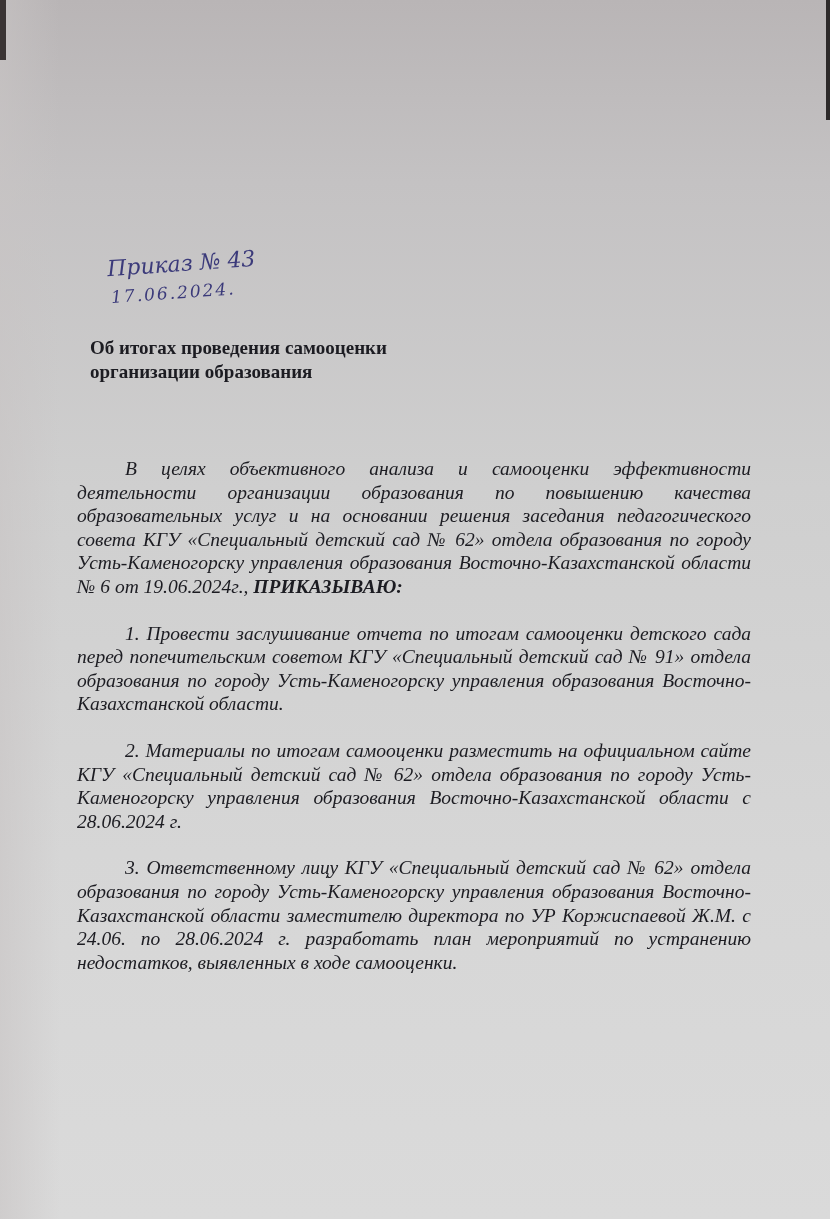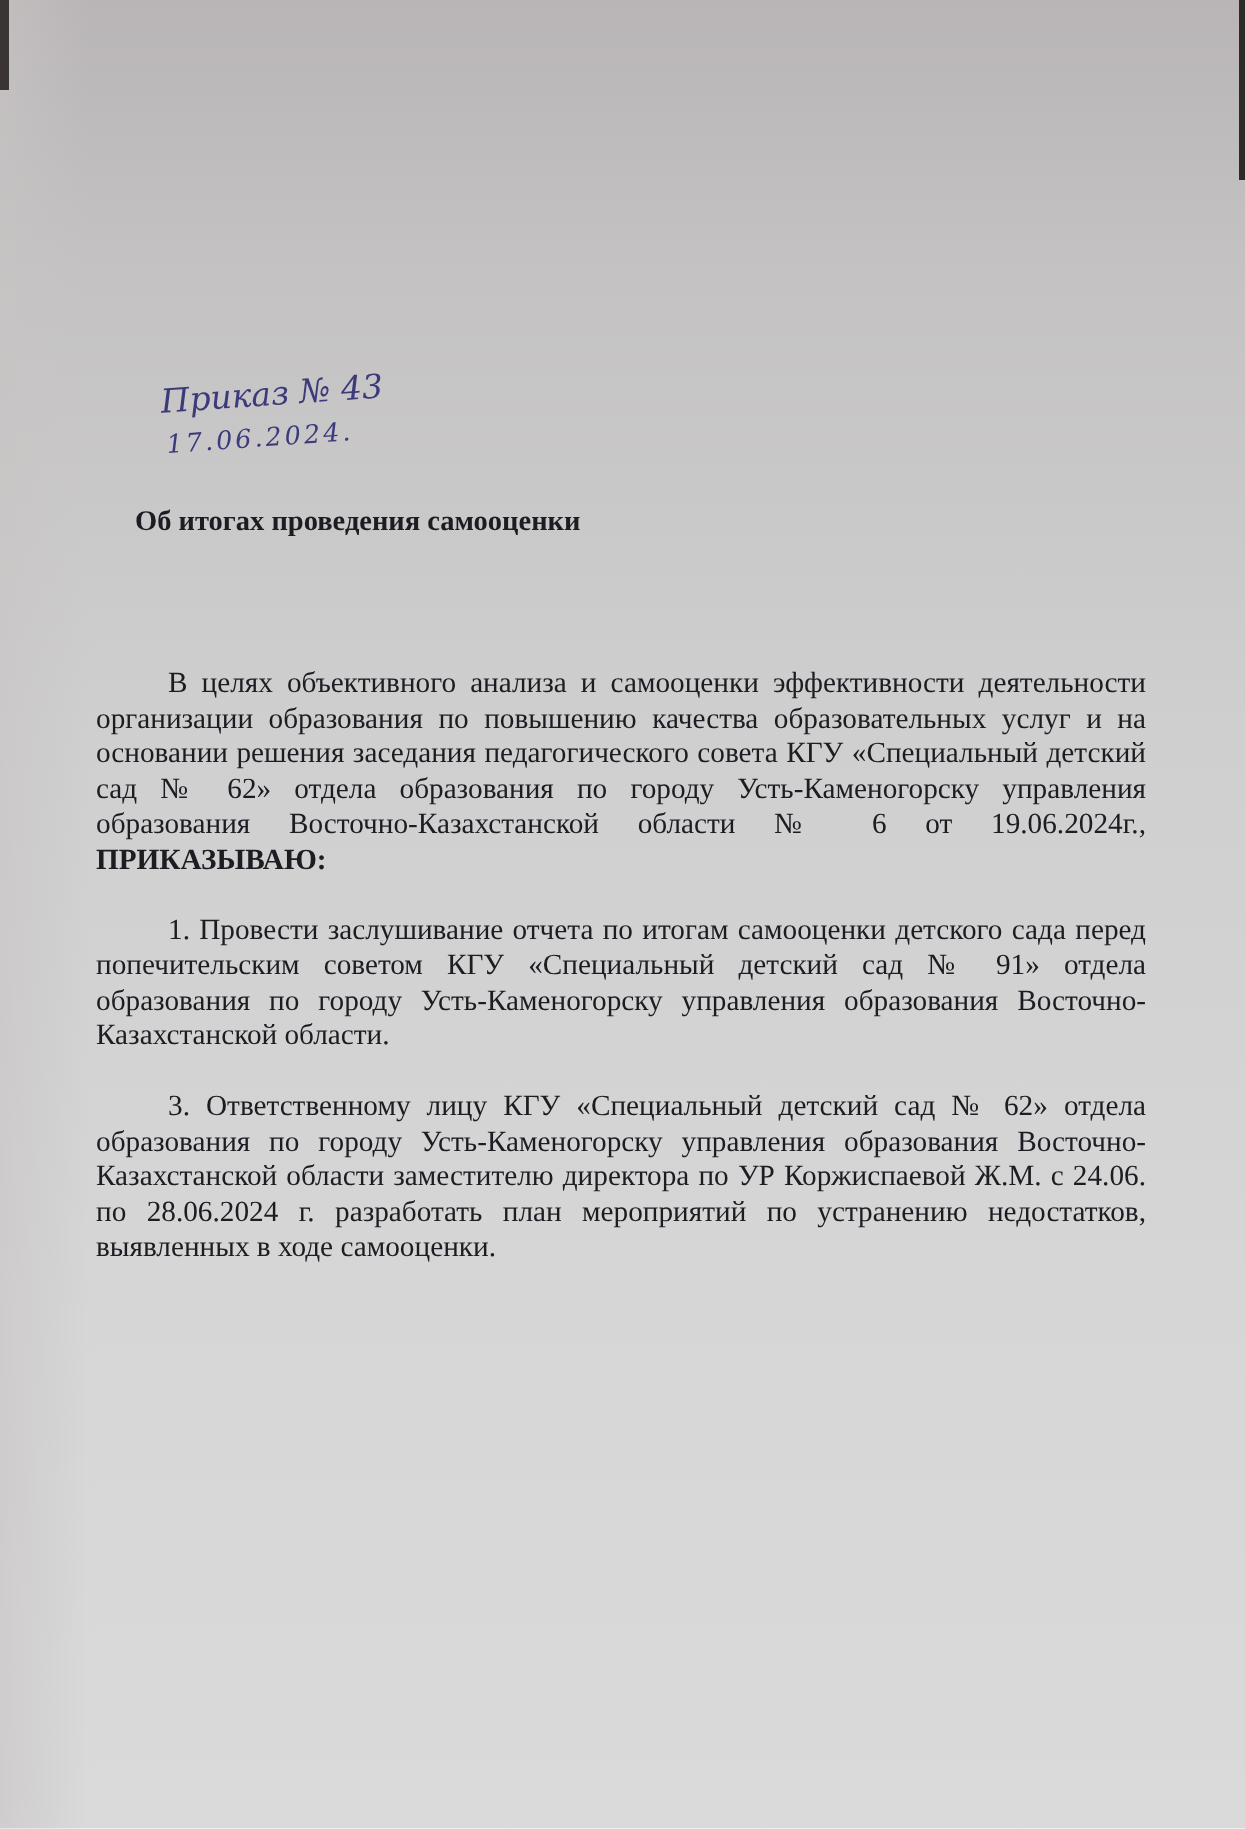--- a/index.html
+++ b/index.html
@@ -30,37 +30,39 @@
   }
   .handwriting .date { font-size: 17px; margin-left: 2px; letter-spacing: 2px; }
   .title {
     position: absolute; left: 90px; top: 336px;
     font-weight: bold; font-size: 19px; line-height: 24px;
   }
   .body-text {
     position: absolute; left: 60px; top: 440px; width: 708px;
     font-size: 19.5px; line-height: 23.6px; text-align: justify;
   }
-  .para { text-indent: 48px; margin: 4px; }
+  .para { text-indent: 48px; margin: 17px; font-style: italic; }
   .para + .para { margin-top: 23px; }
   .bold { font-weight: bold; }
 </style>
 </head>
 <body>
 
 <div class="shadow-left"></div>
 <div class="page-edge-left"></div>
 <div class="page-edge-right"></div>
 
 <div class="handwriting">
   <div>Приказ № 43</div>
   <div class="date">17.06.2024.</div>
 </div>
 
 <div class="title">
   <div>Об итогах проведения самооценки</div>
+  <div>организации образования</div>
 </div>
 
 <div class="body-text">
   <p class="para"><span>В целях объективного анализа и самооценки эффективности деятельности организации образования по повышению качества образовательных услуг и на основании решения заседания педагогического совета КГУ «Специальный детский сад № 62» отдела образования по городу Усть-Каменогорску управления образования Восточно-Казахстанской области № 6 от 19.06.2024г., </span><span class="bold">ПРИКАЗЫВАЮ:</span></p>
   <p class="para">1. Провести заслушивание отчета по итогам самооценки детского сада перед попечительским советом КГУ «Специальный детский сад № 91» отдела образования по городу Усть-Каменогорску управления образования Восточно-Казахстанской области.</p>
+  <p class="para">2. Материалы по итогам самооценки разместить на официальном сайте КГУ «Специальный детский сад № 62» отдела образования по городу Усть-Каменогорску управления образования Восточно-Казахстанской области с 28.06.2024 г.</p>
   <p class="para">3. Ответственному лицу КГУ «Специальный детский сад № 62» отдела образования по городу Усть-Каменогорску управления образования Восточно-Казахстанской области заместителю директора по УР Коржиспаевой Ж.М. с 24.06. по 28.06.2024 г. разработать план мероприятий по устранению недостатков, выявленных в ходе самооценки.</p>
 </div>
 
 </body></html>

